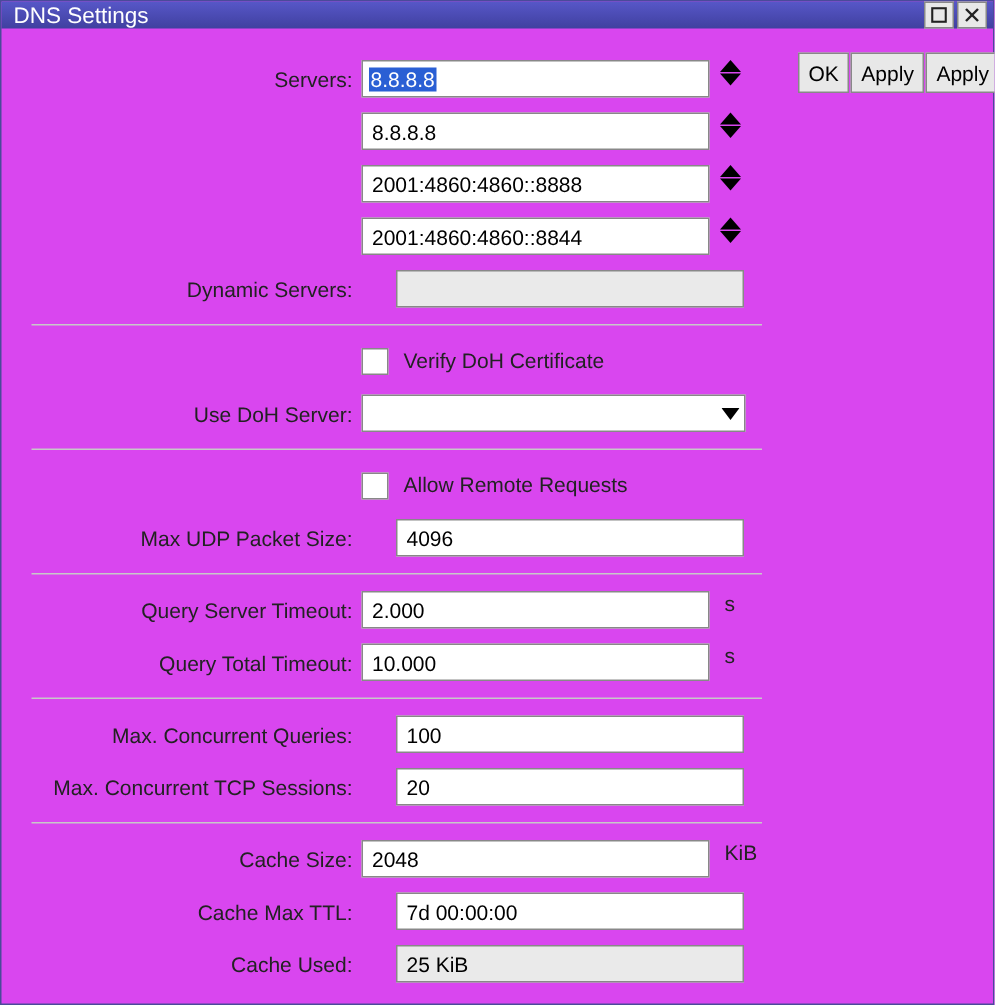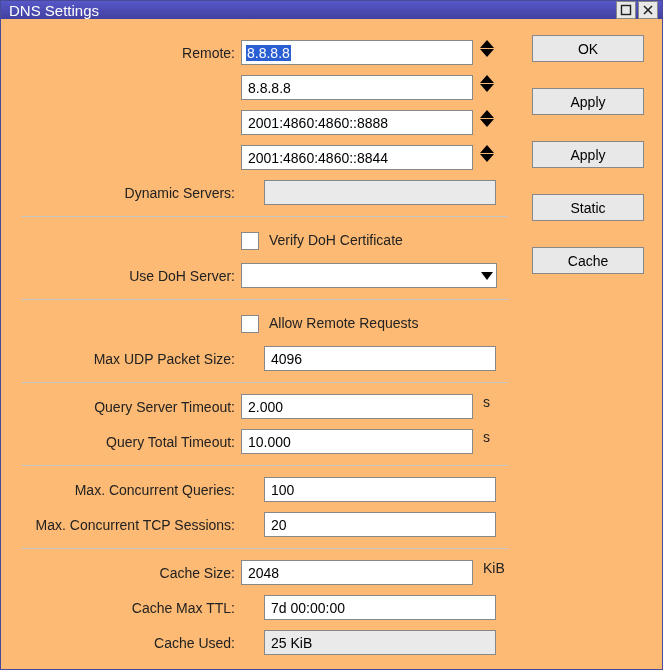--- a/index.html
+++ b/index.html
@@ -9,21 +9,21 @@
     font-size: 14px;
     background: #f0f0f0;
     width: 663px;
     height: 670px;
     overflow: hidden;
   }
   .window {
     border: 1px solid #4a4a9a;
     width: 663px;
     height: 670px;
-    background: #fdba74;
+    background: #d946ef;
     display: flex;
     flex-direction: column;
   }
   .titlebar {
     background: #4b4ba8;
     background: linear-gradient(to bottom, #5757c8, #4040a0);
     color: #fff;
     height: 26px;
     display: flex;
     align-items: center;
@@ -53,22 +53,22 @@
     color: #222;
   }
   .form-area {
     flex: 1;
     display: flex;
     flex-direction: column;
   }
   .button-col {
     width: 112px;
     display: flex;
-    flex-direction: column;
-    gap: 26px;
+    flex-direction: row;
+    gap: 1px;
   }
   .button-col button {
     height: 27px;
     border: 1px solid #888;
     background: #e8e8e8;
     font-size: 14px;
     cursor: pointer;
     font-family: inherit;
   }
 
@@ -172,21 +172,21 @@
           <line x1="2" y1="2" x2="10" y2="10" stroke="#222" stroke-width="1.6"></line>
           <line x1="10" y1="2" x2="2" y2="10" stroke="#222" stroke-width="1.6"></line>
         </svg>
     </div>
   </div>
 
   <div class="body">
     <div class="form-area">
 
       <div class="row">
-        <div class="label">Remote:</div>
+        <div class="label">Servers:</div>
         <div class="ctrl">
           <div style="position:relative;width:232px;height:25px;border:1px solid #888;background:#fff;display:flex;align-items:center;padding:0 4px;">
             <span class="sel">8.8.8.8</span>
           </div>
           <div class="spinner">
             <div class="arrow up"></div>
             <div class="arrow down"></div>
           </div>
         </div>
       </div>

